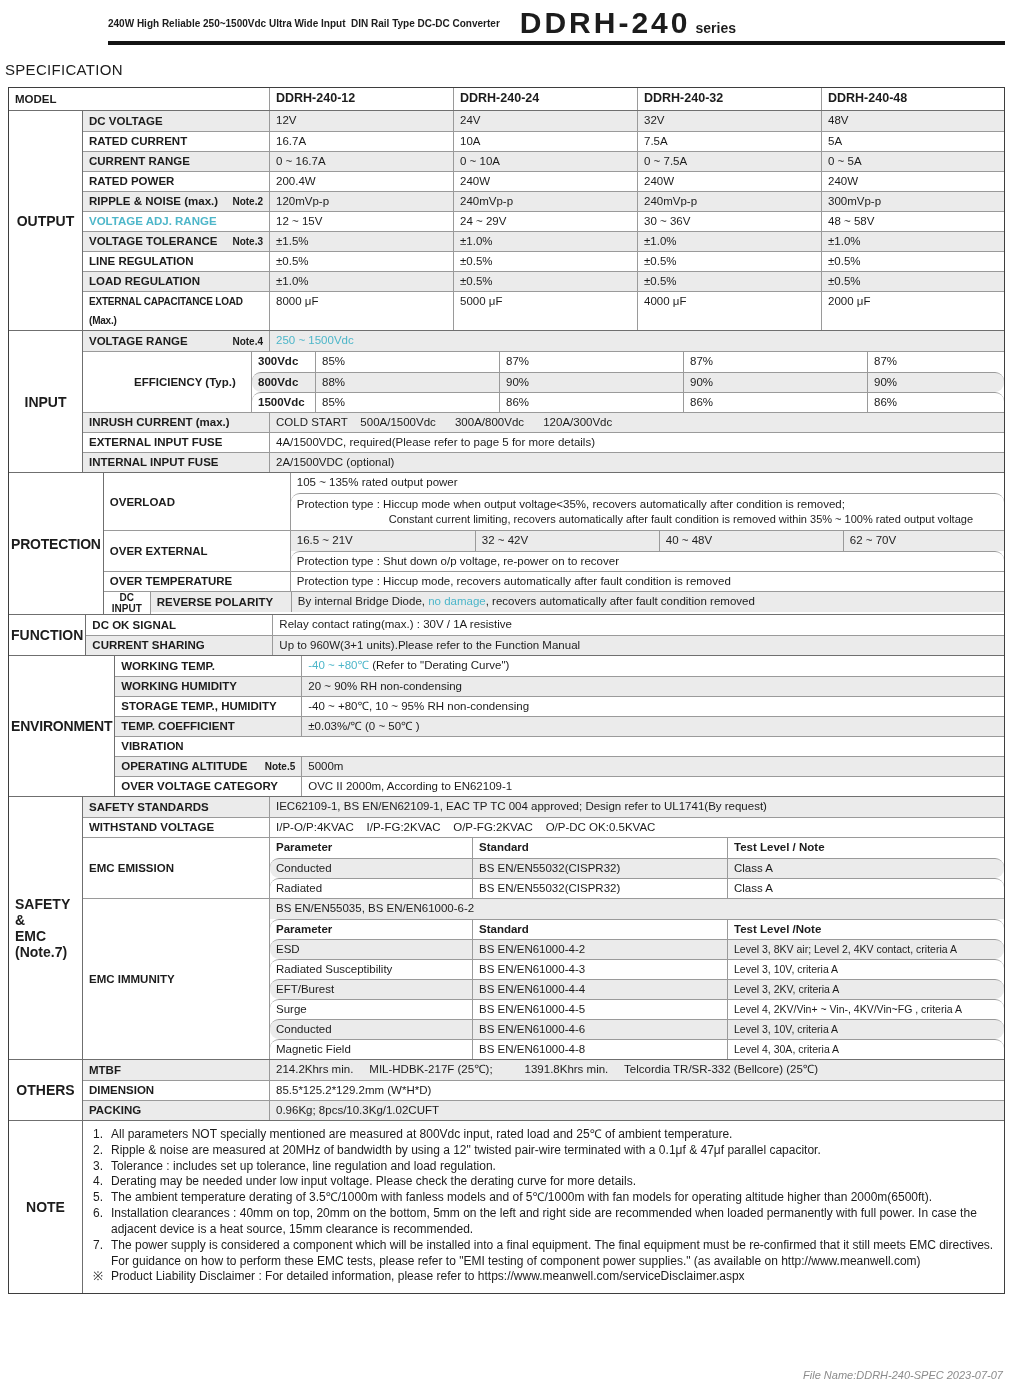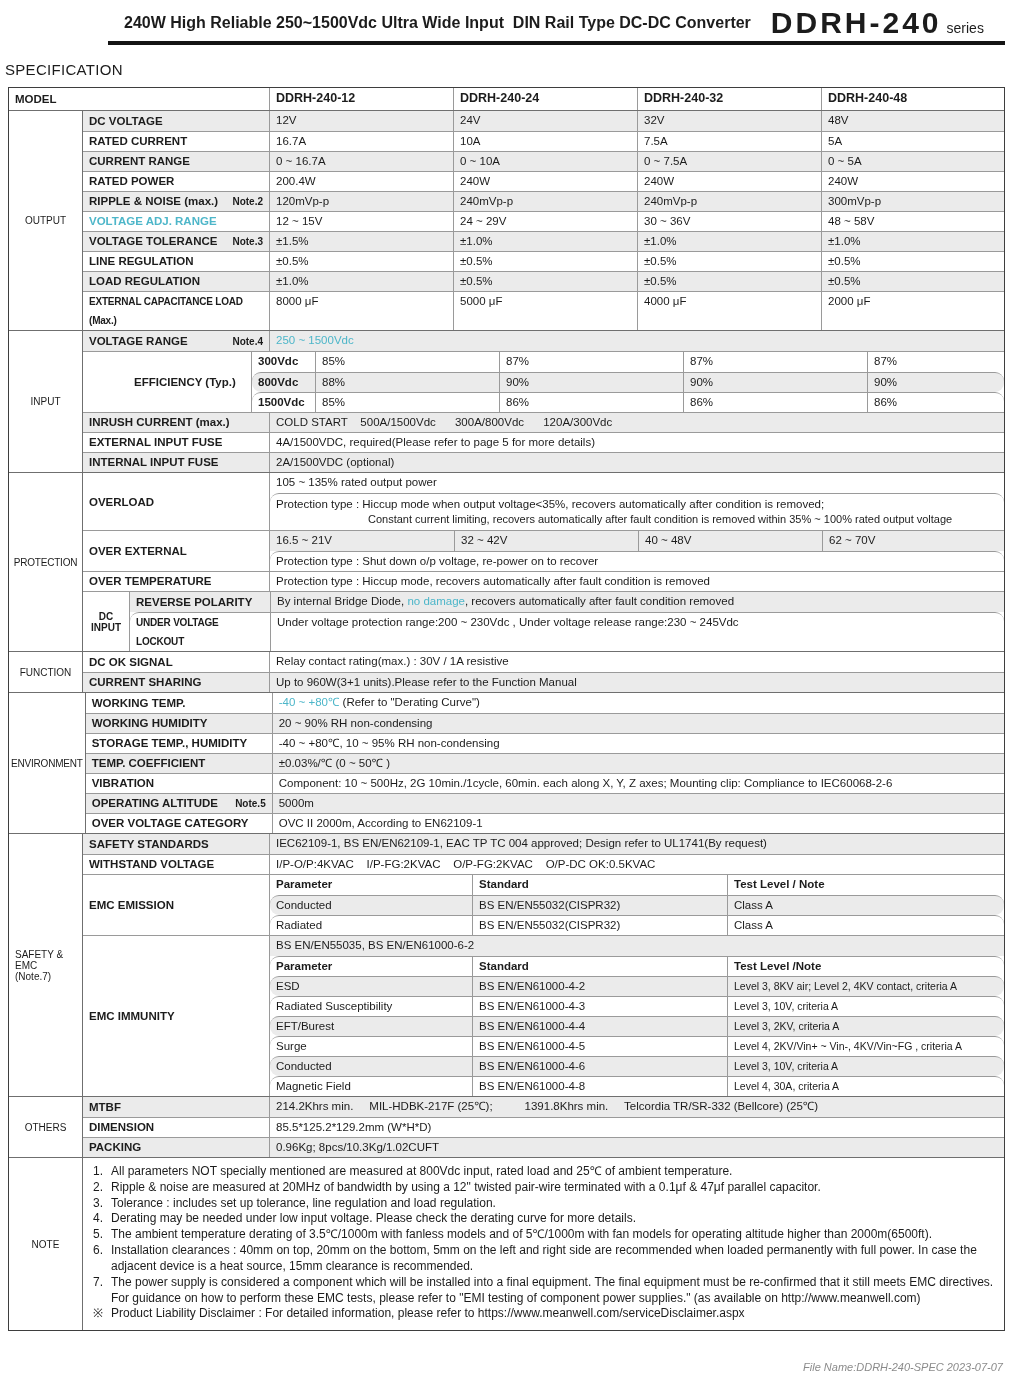--- a/index.html
+++ b/index.html
@@ -5,43 +5,43 @@
   * { box-sizing: border-box; margin: 0; padding: 0; }
   html,body { background:#fff; }
   body {
     width:1013px; height:1397px; position:relative;
     font-family:"Liberation Sans", sans-serif; color:#1c1c1c;
     -webkit-font-smoothing:antialiased;
   }
   
   .hdr { margin:8px 8px 0 108px; border-bottom:4px solid #141414;
          display:flex; align-items:center; padding-bottom:3px; }
-  .hdr-title { font-size:16px; font-weight:bold; margin-left:16px; white-space:pre-wrap; }
+  .hdr-title { font-size:10px; font-weight:bold; margin-left:0; white-space:pre-wrap; }
   .brand { font-size:30px; font-weight:bold; letter-spacing:3px; margin-left:20px; line-height:1; }
-  .brand-sfx { font-size:14px; font-weight:normal; margin-left:5px; align-self:flex-end; padding-bottom:2px; }
+  .brand-sfx { font-size:14px; font-weight:bold; margin-left:5px; align-self:flex-end; padding-bottom:2px; }
   
   .spec-h { font-size:15px; font-weight:normal; margin:16px 0 9px 5px; letter-spacing:.3px; }
   
   .t { margin:0 8px; border:1.5px solid #3e3e3e; font-size:11.5px; }
   .t > * + * { border-top:1px solid #6f6f6f; }
   .row { display:flex; min-height:20px; }
   .c { padding:0 6px; line-height:19px; min-width:0; border-left:1px solid #9a9a9a; }
   .row > .c:first-child { border-left:none; }
   .row > .c:last-child { flex:1 1 auto; }
   .pw { flex:0 0 186px; font-weight:bold; display:flex; align-items:center; }
   .vw { flex:0 0 184px; }
   .sh { background:#ebebeb; }
   .bold { font-weight:bold; }
   .pre { white-space:pre-wrap; }
   .cond { font-size:10px; letter-spacing:-0.2px; }
   .accent { color:var(--accent,#4db6c9); }
   .note-tag { font-size:10px; font-weight:bold; margin-left:auto; padding-left:4px; white-space:nowrap; }
   .sec { display:flex; }
   .sec-label { flex:0 0 74px; display:flex; flex-direction:column; align-items:center; justify-content:center;
-               font-weight:normal; font-size:10px; border-right:1px solid #6f6f6f; text-align:center; padding:2px; }
+               font-weight:bold; font-size:14px; border-right:1px solid #6f6f6f; text-align:center; padding:2px; }
   .sec-label.left { align-items:flex-start; text-align:left; padding-left:6px; }
   .sec-rows { flex:1; min-width:0; display:flex; flex-direction:column; }
   .sec-rows > * + * { border-top:1px solid #9a9a9a; }
   .grp { display:flex; }
   .grp-label { flex:0 0 186px; font-weight:bold; padding:0 6px; display:flex; align-items:center; }
   .grp-rows { flex:1; min-width:0; border-left:1px solid #9a9a9a; display:flex; flex-direction:column; }
   .grp-rows > * + * { border-top:1px solid #9a9a9a;border-radius:9px; }
   .grp-rows .row > .c:first-child { border-left:none; }
   .eff-label { flex:0 0 123px;margin-left:45px; }
   .eff-sub { flex:0 0 63px; font-weight:bold; }
@@ -53,21 +53,21 @@
   .model-label { flex:0 0 260px; font-weight:bold; display:flex; align-items:center; }
   .model-cell { font-weight:bold; font-size:12.5px; line-height:21px; }
   .row.model { min-height:22px; }
   .ovl2 { line-height:15px; padding-top:3px; padding-bottom:3px; }
   .ovl2 .l2 { padding-left:92px; font-size:11px; }
   .note-cell { padding:6px 8px 8px 10px; font-size:12px; line-height:1.32; }
   .ni { display:flex; }
   .ni .nn { flex:0 0 18px; }
   .ni .nt { flex:1; min-width:0; }
   
-  .footer { position:absolute; right:10px; bottom:24px; font-style:italic; font-size:11px; color:#8b8b8b; }
+  .footer { position:absolute; right:10px; bottom:16px; font-style:italic; font-size:11px; color:#8b8b8b; }
 </style>
 </head>
 <body>
 
 <div class="hdr">
   <div class="hdr-title">240W High Reliable 250~1500Vdc Ultra Wide Input  DIN Rail Type DC-DC Converter</div>
   <div class="brand">DDRH-240</div>
   <div class="brand-sfx">series</div>
 </div>
 
@@ -277,26 +277,20 @@
       </div>
       <div class="grp">
         <div class="grp-label dcin-label">DC INPUT</div>
         <div class="grp-rows">
           <div class="row sh">
             <div class="c dcin-sub">
                 <span>REVERSE POLARITY</span>
               </div>
             <div class="c"><span>By internal Bridge Diode, </span><span class="accent">no damage</span><span>, recovers automatically after fault condition removed</span></div>
           </div>
-          <div class="row">
-            <div class="c dcin-sub cond">
-                <span>UNDER VOLTAGE LOCKOUT</span>
-              </div>
-            <div class="c">Under voltage protection range:200 ~ 230Vdc , Under voltage release range:230 ~ 245Vdc</div>
-          </div>
         </div>
       </div>
     </div>
   </div>
 
   <div class="sec">
     <div class="sec-label">FUNCTION</div>
     <div class="sec-rows">
       <div class="row">
         <div class="c pw">
@@ -337,21 +331,20 @@
       <div class="row sh">
         <div class="c pw">
             <span>TEMP. COEFFICIENT</span>
           </div>
         <div class="c">±0.03%/℃ (0 ~ 50℃ )</div>
       </div>
       <div class="row">
         <div class="c pw">
             <span>VIBRATION</span>
           </div>
-        <div class="c">Component: 10 ~ 500Hz, 2G 10min./1cycle, 60min. each along X, Y, Z axes; Mounting clip: Compliance to IEC60068-2-6</div>
       </div>
       <div class="row sh">
         <div class="c pw">
             <span>OPERATING ALTITUDE</span>
             <span class="note-tag">Note.5</span>
           </div>
         <div class="c">5000m</div>
       </div>
       <div class="row">
         <div class="c pw">

